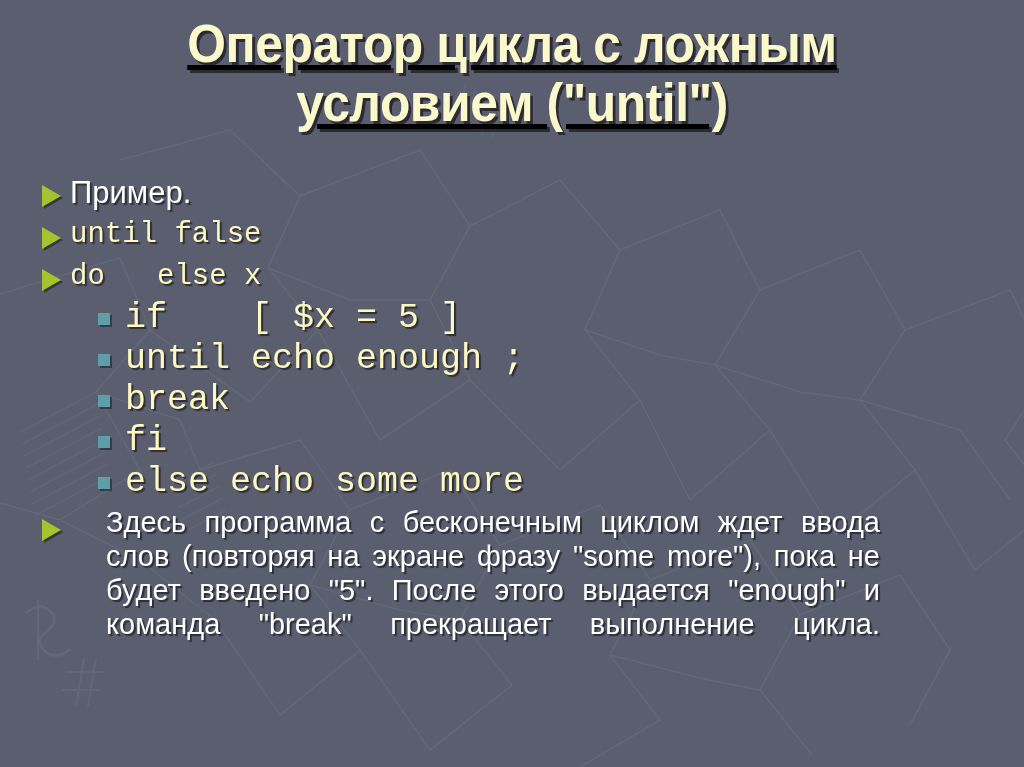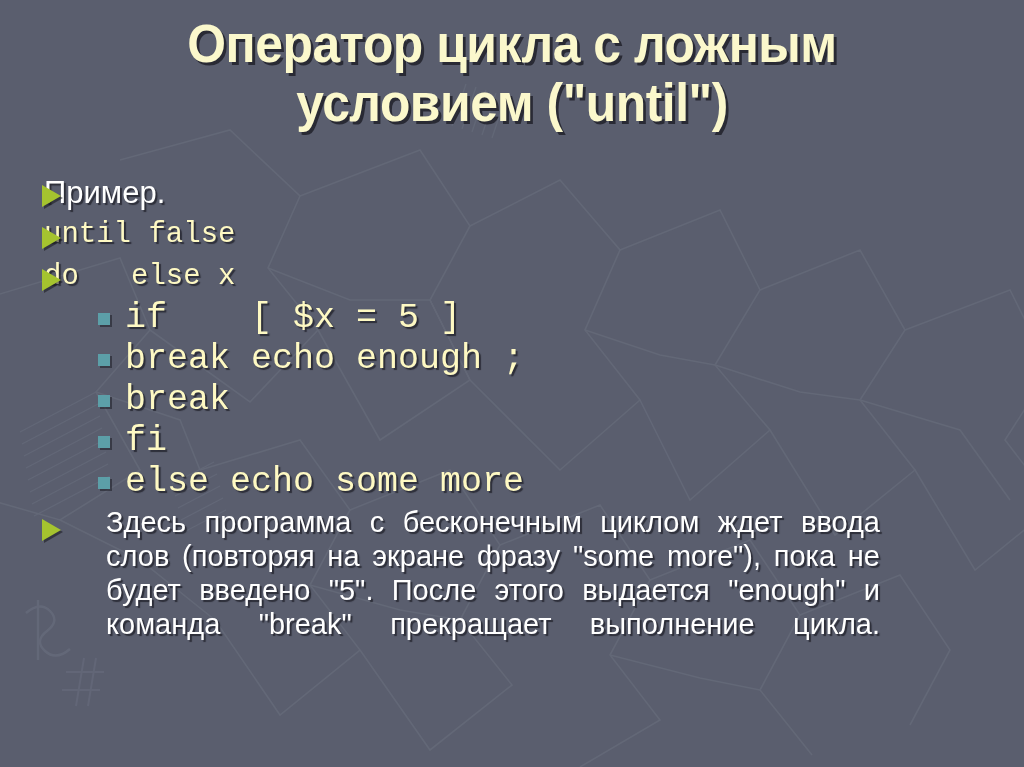--- a/index.html
+++ b/index.html
@@ -26,20 +26,21 @@
     pointer-events: none;
   }
 
   
   #title-block {
     position: absolute;
     left: 0;
     top: 14px;
     width: 1024px;
     text-align: center;
+    text-decoration: underline;
   }
   .title-line {
     font-family: "Liberation Sans Narrow", "Liberation Sans", sans-serif;
     font-weight: bold;
     font-size: 53px;
     line-height: 59px;
     letter-spacing: -0.5px;
     color: #fbf8cc;
     text-shadow: 3px 3px 0 rgba(22,22,30,0.72);
     white-space: nowrap;
@@ -54,21 +55,21 @@
     width: 1024px;
   }
 
   .row {
     position: relative;
     display: block;
   }
 
   
   .lvl1 {
-    padding-left: 44px;
+    padding-left: 70px;
     min-height: 42px;
   }
   .lvl1 > .bullet-tri {
     position: absolute;
     left: 42px;
     top: 13px;
     width: 0;
     height: 0;
     border-top: 11px solid transparent;
     border-bottom: 11px solid transparent;
@@ -228,21 +229,21 @@
       <span class="t-mono">do   else x</span>
     </div>
 
     <div class="row lvl2">
       <span class="bullet-sq"></span>
       <span class="t-mono">if    [ $x = 5 ]</span>
     </div>
 
     <div class="row lvl2">
       <span class="bullet-sq"></span>
-      <span class="t-mono">break echo enough ;</span>
+      <span class="t-mono">until echo enough ;</span>
     </div>
 
     <div class="row lvl2">
       <span class="bullet-sq"></span>
       <span class="t-mono">break</span>
     </div>
 
     <div class="row lvl2">
       <span class="bullet-sq"></span>
       <span class="t-mono">fi</span>

